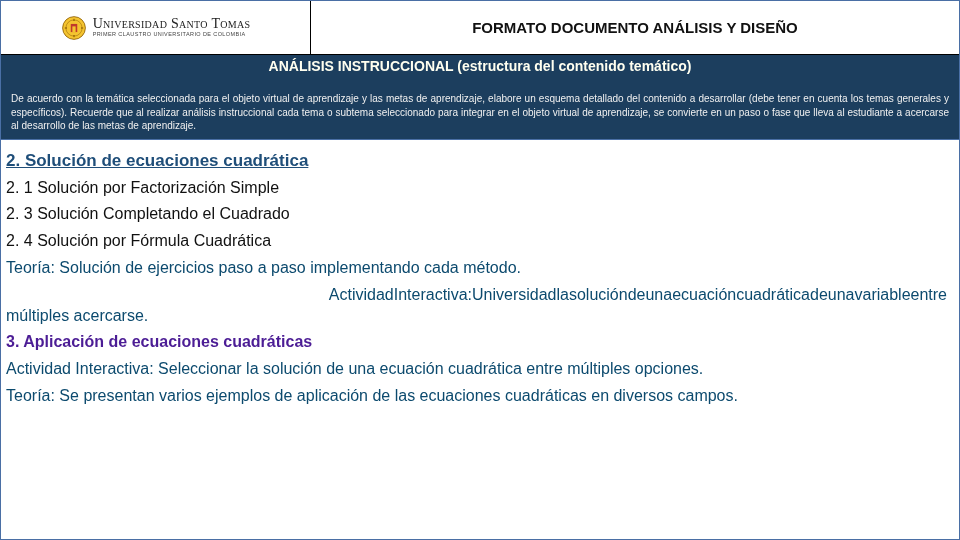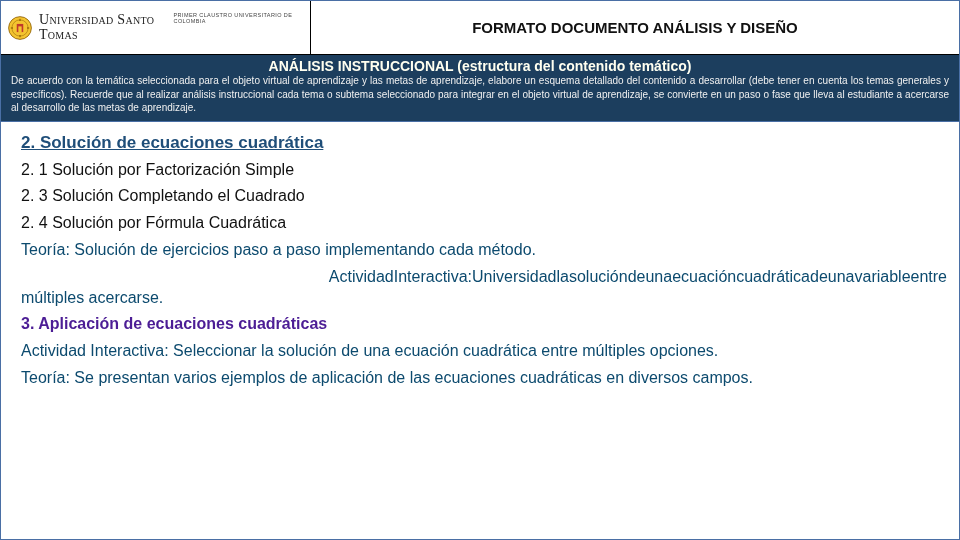--- a/index.html
+++ b/index.html
@@ -35,21 +35,21 @@
     padding: 4px 6px;
     box-sizing: border-box;
   }
   .emblem {
     width: 26px;
     height: 26px;
     flex: 0 0 26px;
   }
   .univ-text {
     display: flex;
-    flex-direction: row;
+    flex-direction: column;
     line-height: 1.05;
   }
   .univ-name {
     font-family: Georgia, "Times New Roman", serif;
     font-size: 14px;
     letter-spacing: 0.3px;
     color: #222;
     font-variant: small-caps;
   }
   .univ-sub {
@@ -71,31 +71,31 @@
     background: #1c3e5e;
     color: #fff;
     padding: 3px 10px 6px 10px;
     border-bottom: 1px solid #4a6fa5;
   }
   .band-title {
     text-align: center;
     font-weight: bold;
     font-size: 14px;
     color: #fffff0;
-    margin-bottom: 0;
+    margin-bottom: 18px;
   }
   .band-text {
     font-size: 10px;
     line-height: 1.35;
     color: #f0f0f0;
     text-align: justify;
   }
   .content {
     flex: 1;
-    padding: 4px 12px 8px 20px;
+    padding: 4px 12px 8px 5px;
     overflow: hidden;
   }
   .line {
     margin: 6px 0;
     font-size: 16px;
     line-height: 1.3;
   }
   .h2 {
     font-weight: bold;
     color: #1f4e79;

